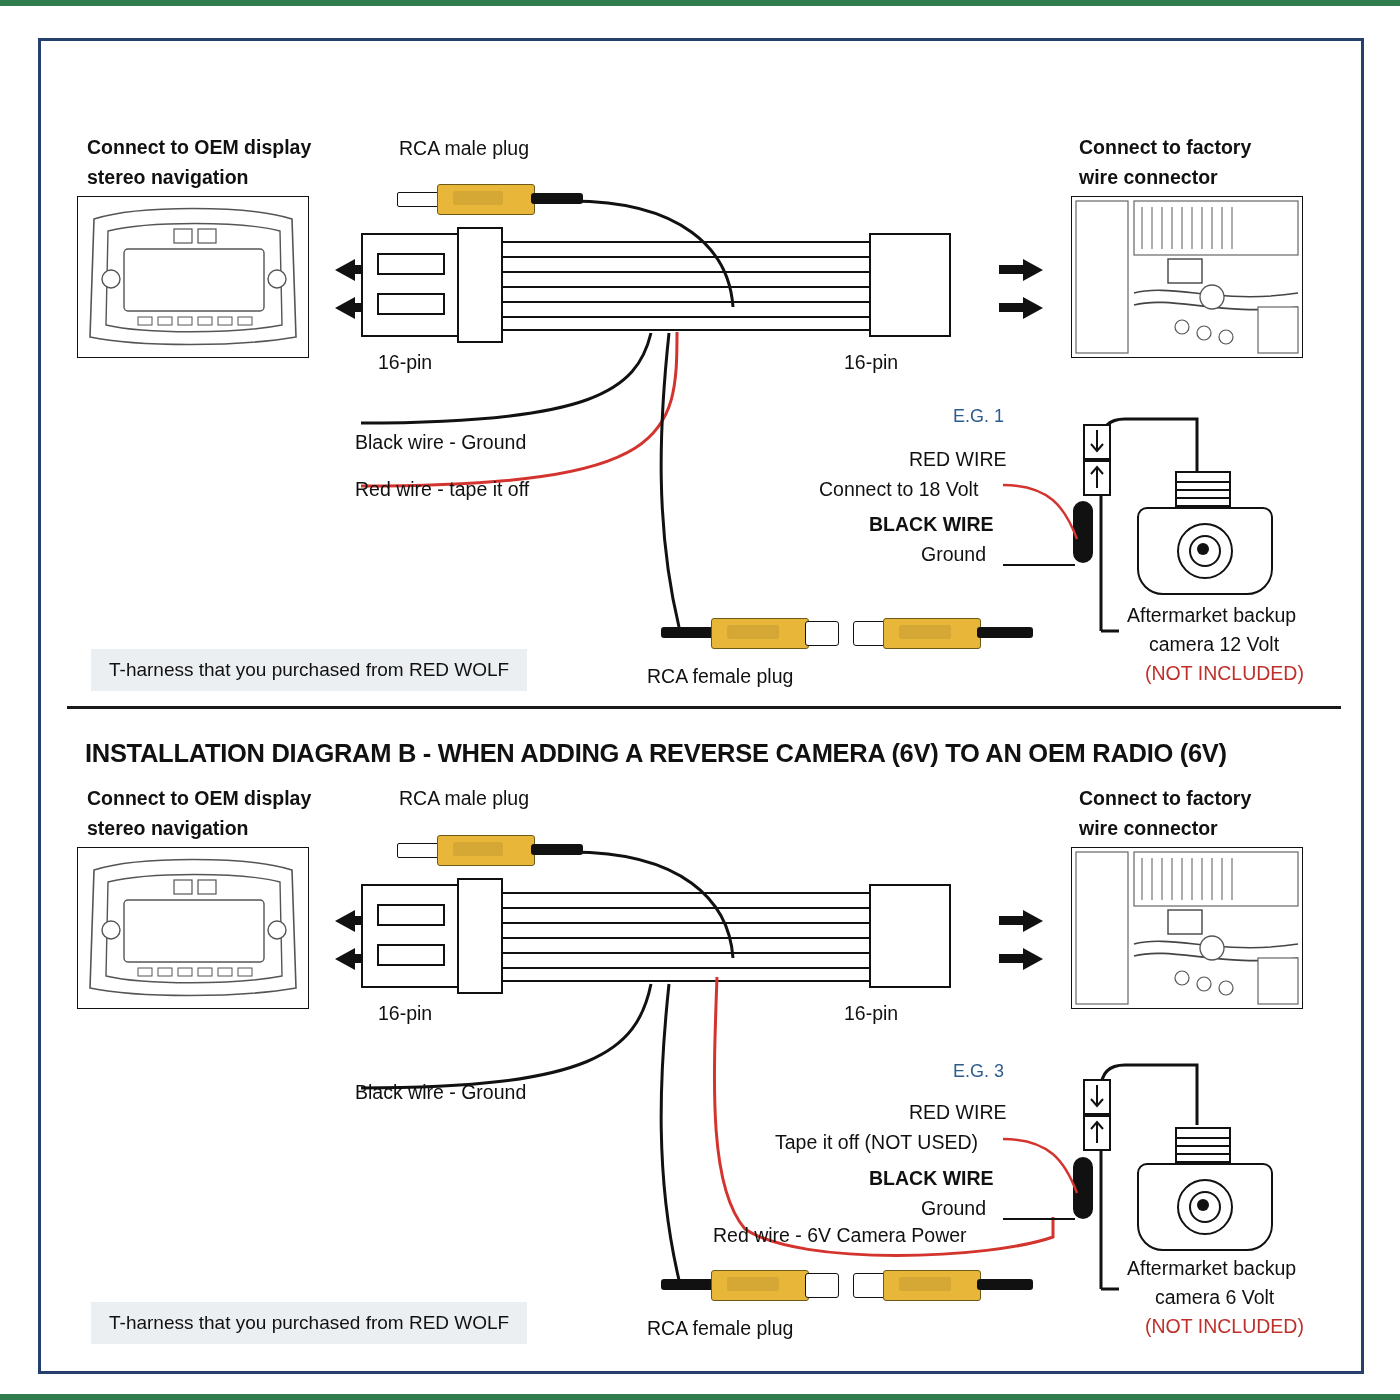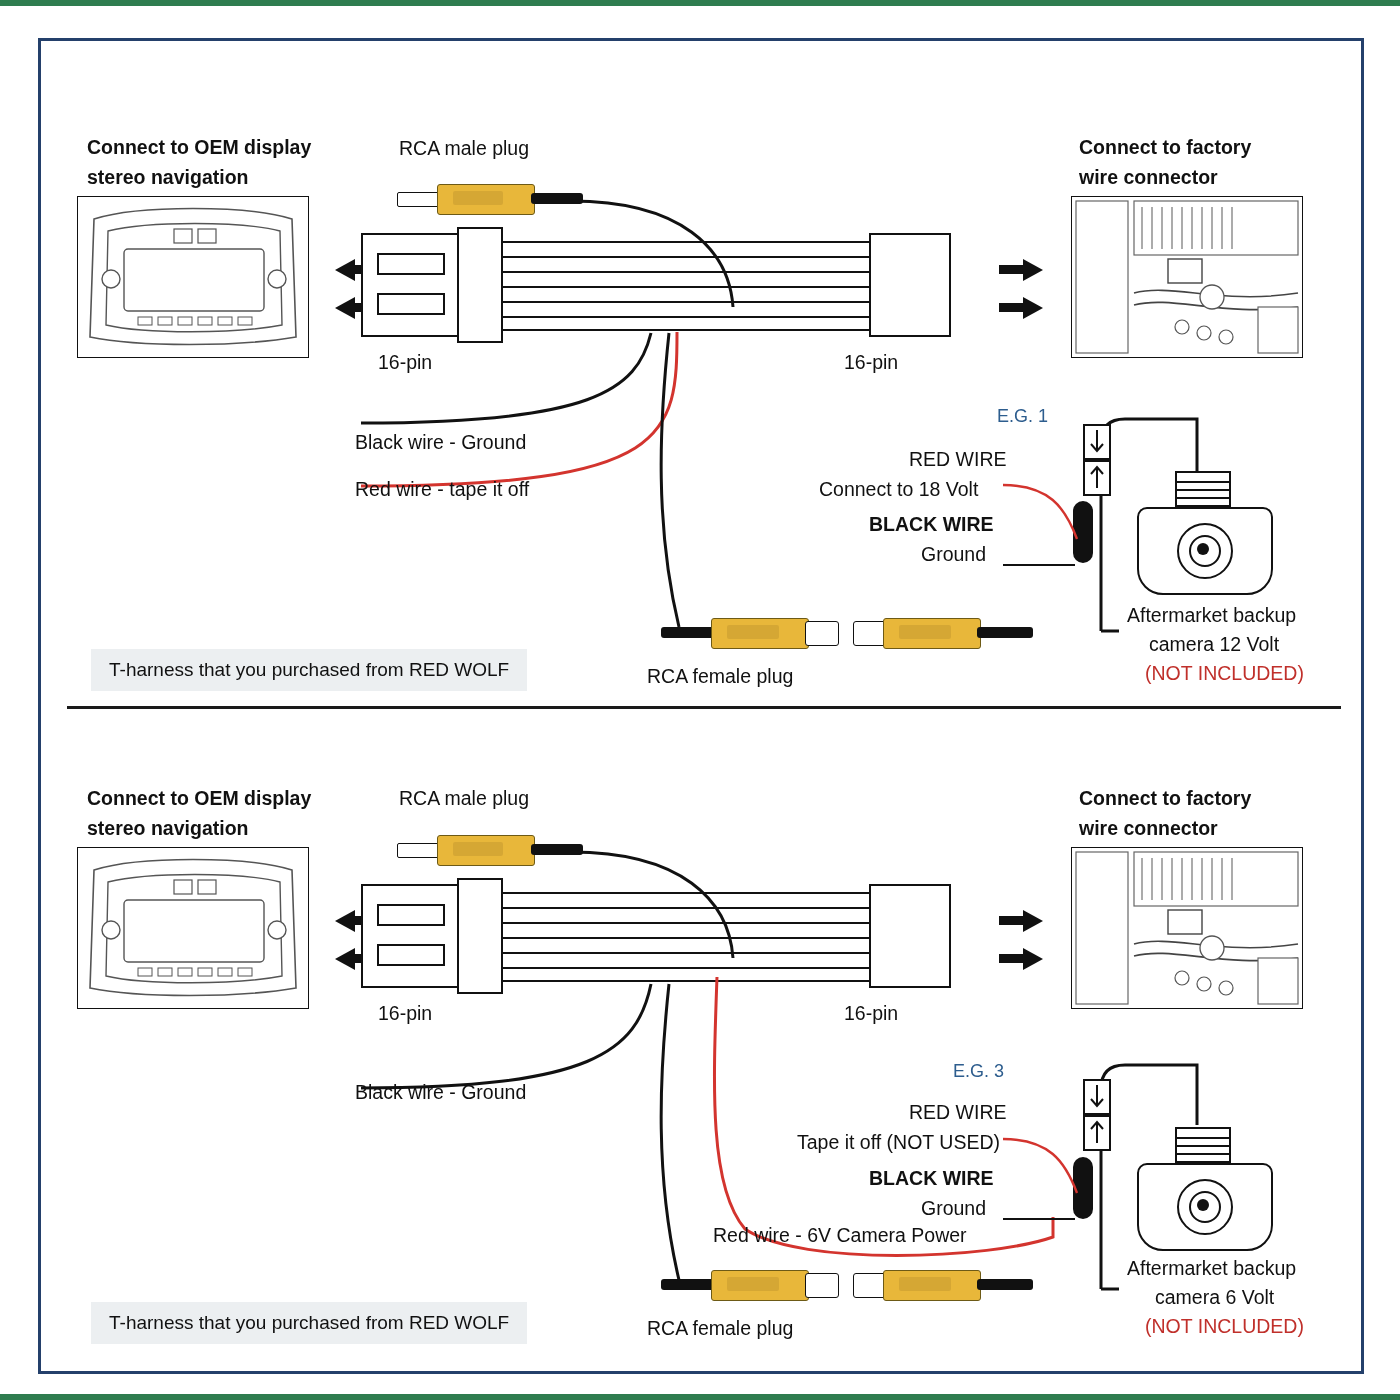--- a/index.html
+++ b/index.html
@@ -230,21 +230,21 @@
             <path d="M10 4 L10 24 M4 18 L10 25 L16 18" fill="none" stroke="#111" stroke-width="2"></path>
           </svg>
     </div>
     <div class="bbox" style="left:1042px;top:419px;width:24px;height:32px;">
       <svg width="20" height="30" viewBox="0 0 20 30" style="margin:0 auto;">
             <path d="M10 26 L10 6 M4 12 L10 5 L16 12" fill="none" stroke="#111" stroke-width="2"></path>
           </svg>
     </div>
     <div class="pill" style="left:1032px;top:460px;width:20px;height:62px;"></div>
 
-    <div class="lbl blue" style="left:912px;top:365px;margin-left:44px;">E.G. 1</div>
+    <div class="lbl blue" style="left:912px;top:365px;">E.G. 1</div>
 
     <div class="lbl" style="left:868px;top:407px;">RED WIRE</div>
     <div class="lbl" style="left:778px;top:437px;">Connect to 18 Volt</div>
     <svg style="position:absolute;left:960px;top:432px;" width="110" height="80">
       <path d="M2 12 C48 12, 64 34, 76 66" fill="none" stroke="#d3342e" stroke-width="2.4"></path>
     </svg>
 
     <div class="lbl bold" style="left:828px;top:472px;">BLACK WIRE</div>
     <div class="lbl" style="left:880px;top:502px;">Ground</div>
     <div class="leader" style="left:962px;top:523px;width:72px;"></div>
@@ -266,20 +266,21 @@
     <div class="lbl" style="left:1108px;top:592px;">camera 12 Volt</div>
     <div class="lbl red" style="left:1104px;top:621px;">(NOT INCLUDED)</div>
 
     <div class="tag" style="left:50px;top:608px;">T-harness that you purchased from RED WOLF</div>
   </div>
 
   <div class="divider"></div>
 
   <div class="panel panel-b">
 
+    <div class="title" style="top:30px;">INSTALLATION DIAGRAM B - WHEN ADDING A REVERSE CAMERA (6V) TO AN OEM RADIO (6V)</div>
 
     <div class="lbl bold" style="left:46px;top:78px;">Connect to OEM display</div>
     <div class="lbl bold" style="left:46px;top:108px;">stereo navigation</div>
 
     <div class="lbl" style="left:358px;top:78px;">RCA male plug</div>
 
     <div class="lbl bold" style="left:1038px;top:78px;">Connect to factory</div>
     <div class="lbl bold" style="left:1038px;top:108px;">wire connector</div>
 
     <div class="photo" style="left:36px;top:138px;width:230px;height:160px;">
@@ -415,21 +416,21 @@
     <div class="bbox" style="left:1042px;top:406px;width:24px;height:32px;">
       <svg width="20" height="30" viewBox="0 0 20 30" style="margin:0 auto;">
             <path d="M10 26 L10 6 M4 12 L10 5 L16 12" fill="none" stroke="#111" stroke-width="2"></path>
           </svg>
     </div>
     <div class="pill" style="left:1032px;top:448px;width:20px;height:62px;"></div>
 
     <div class="lbl blue" style="left:912px;top:352px;">E.G. 3</div>
 
     <div class="lbl" style="left:868px;top:392px;">RED WIRE</div>
-    <div class="lbl" style="left:734px;top:422px;margin-left:22px;">Tape it off (NOT USED)</div>
+    <div class="lbl" style="left:734px;top:422px;">Tape it off (NOT USED)</div>
     <svg style="position:absolute;left:960px;top:418px;" width="110" height="80">
       <path d="M2 12 C48 12, 64 34, 76 66" fill="none" stroke="#d3342e" stroke-width="2.4"></path>
     </svg>
 
     <div class="lbl bold" style="left:828px;top:458px;">BLACK WIRE</div>
     <div class="lbl" style="left:880px;top:488px;">Ground</div>
     <div class="leader" style="left:962px;top:509px;width:72px;"></div>
 
     <div>
       <div class="cam-top" style="left:1134px;top:418px;width:52px;height:38px;">

